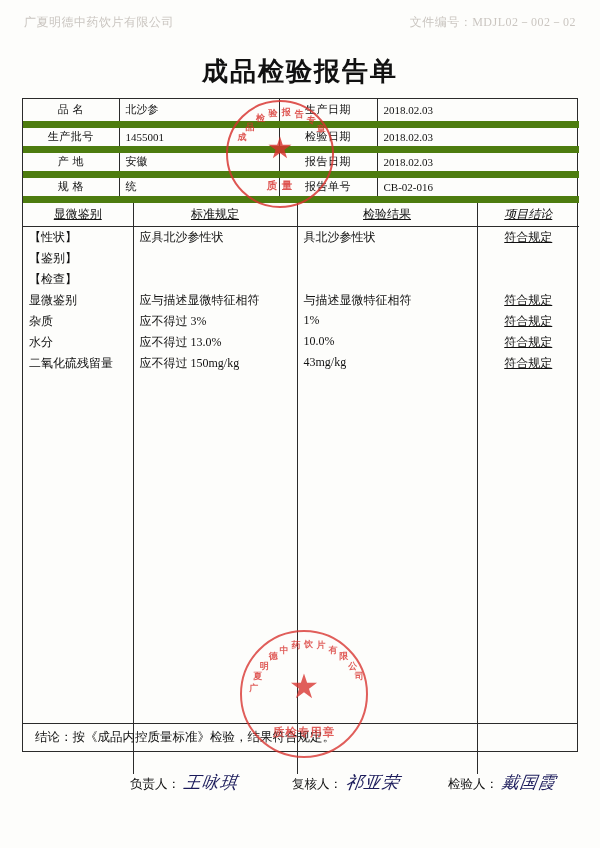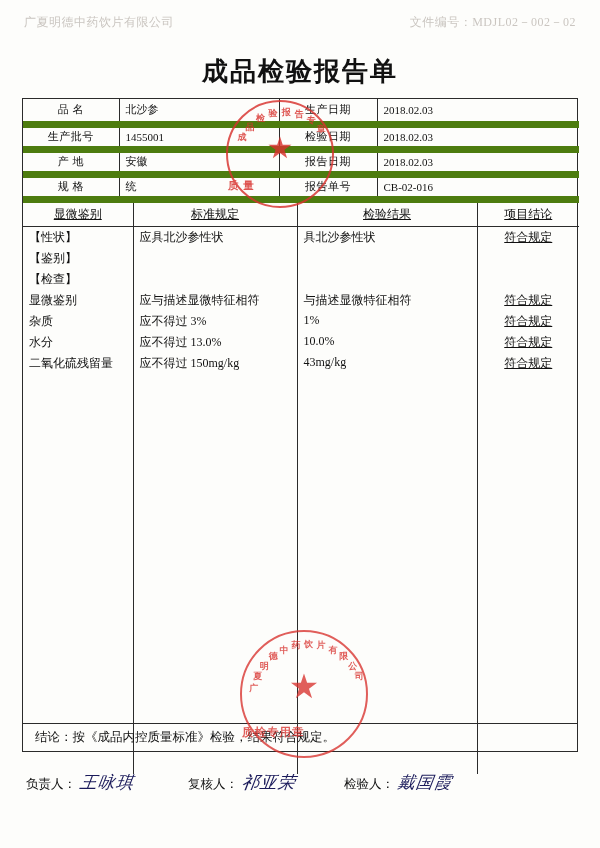--- a/index.html
+++ b/index.html
@@ -94,21 +94,21 @@
     vertical-align: top;
   }
   .res-table th {
     font-weight: normal;
     height: 24px;
     border-bottom: 1px solid #2b2b2b;
     border-right: 1px solid #2b2b2b;
     text-align: center;
     vertical-align: middle;
   }
-  .res-table th:last-child { border-right: none; }
+  .res-table th:last-child { border-right: none; font-style: italic; }
   .res-table td {
     border-right: 1px solid #2b2b2b;
     height: 19px;
   }
   .res-table td:last-child { border-right: none; }
   .rc-1 { width: 110px; }
   .rc-2 { width: 164px; }
   .rc-3 { width: 180px; }
   .rc-4 { width: 102px; }
   .center { text-align: center; text-decoration: underline; }
@@ -133,26 +133,27 @@
     display: flex;
     align-items: center;
     font-size: 12.5px;
     padding-left: 12px;
     box-sizing: border-box;
   }
 
   .signatures {
     position: absolute;
     left: 26px;
-    right: 26px;
+    right: 44px;
     top: 762px;
     height: 40px;
     display: flex;
     align-items: center;
     font-size: 12.5px;
+    justify-content: flex-end;
   }
   .sig-block {
     display: flex;
     align-items: baseline;
   }
   .sig-label { white-space: nowrap; }
   .sig-name {
     font-family: "Liberation Serif", "DejaVu Serif", serif;
     font-style: italic;
     font-size: 17px;
@@ -208,20 +209,21 @@
     font-size: 30px;
     line-height: 1;
     color: #d8322e;
   }
   .stamp-bottom .star { font-size: 34px; }
   .stamp-sub {
     position: absolute;
     left: 0;
     right: 0;
     bottom: 13px;
+    text-align: center;
     font-size: 10.5px;
     font-weight: bold;
     letter-spacing: 1px;
     color: #d8322e;
   }
   .stamp-bottom .stamp-sub { bottom: 16px; font-size: 11.5px; }
 </style>
 </head>
 <body>
 

